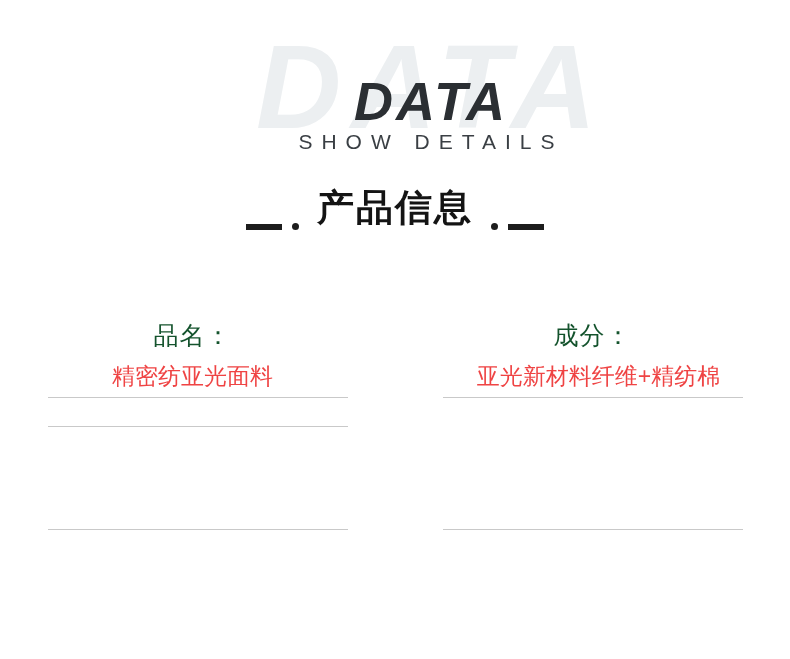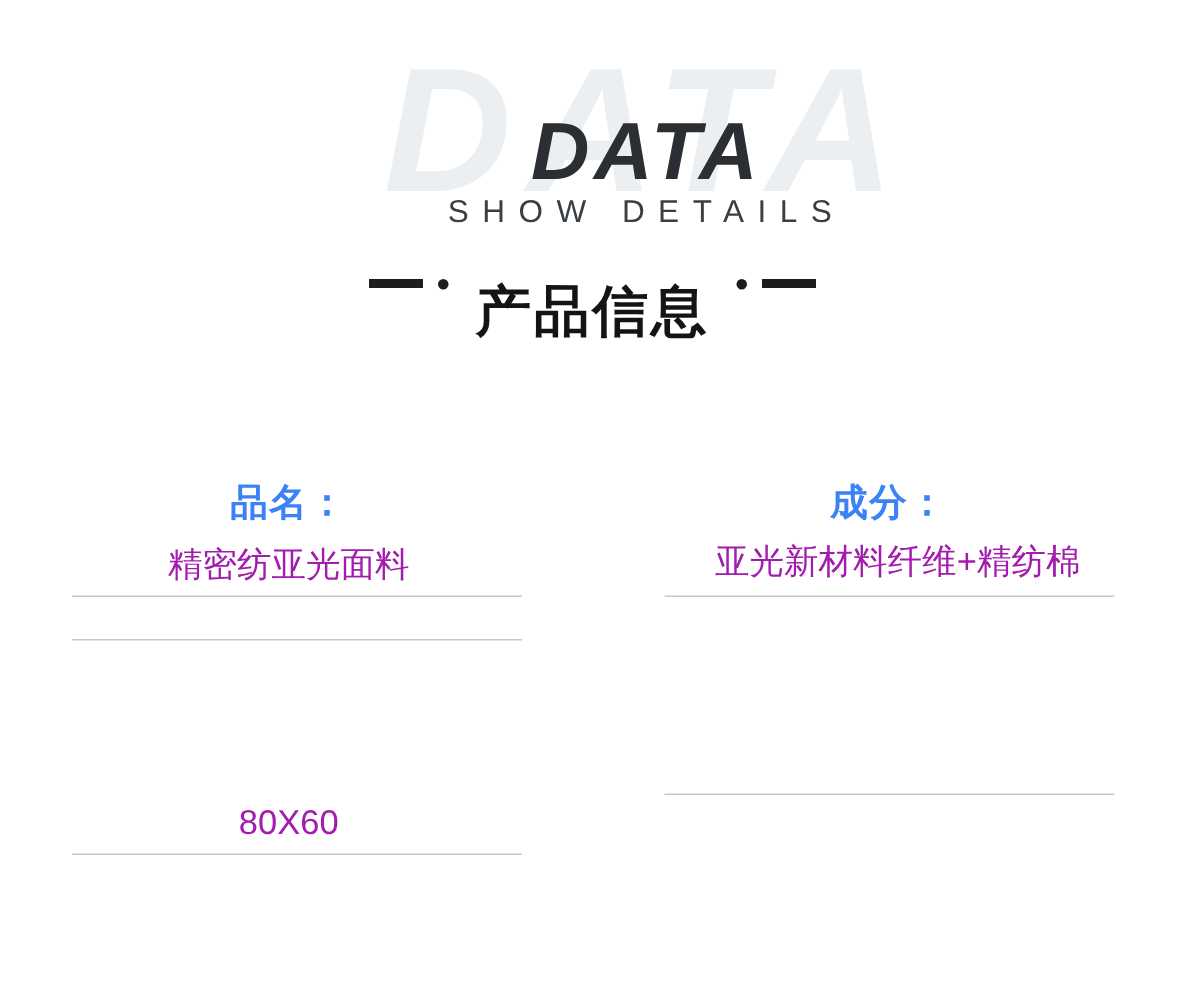--- a/index.html
+++ b/index.html
@@ -69,21 +69,21 @@
     white-space: nowrap;
   }
 
   
   .section-heading {
     position: absolute;
     top: 186px;
     left: 0;
     width: 790px;
     display: flex;
-    align-items: flex-start;
+    align-items: flex-end;
     justify-content: center;
     gap: 10px;
   }
   .dash {
     display: inline-block;
     width: 36px;
     height: 6px;
     background: #1d1d1d;
   }
   .dot {
@@ -122,47 +122,47 @@
     box-sizing: border-box;
     display: flex;
     flex-direction: column;
     align-items: center;
     justify-content: flex-start;
     padding-top: 8px;
   }
   .spec-label {
     font-size: 25px;
     line-height: 34px;
-    color: #3b82f6;
-    font-weight: bold;
+    color: #14532d;
+    font-weight: normal;
     letter-spacing: 1px;
     white-space: nowrap;
   }
   .spec-value {
     margin-top: 8px;
     font-size: 23px;
     line-height: 32px;
-    color: #a21caf;
+    color: #ef4444;
     letter-spacing: 0px;
     white-space: nowrap;
   }
   
   .spec-underline {
     margin-top: 5px;
     width: 300px;
     height: 1px;
     background: #c9c9c9;
   }
   .spec-cell.left .spec-underline { width: 300px; }
   .spec-cell.right .spec-underline { width: 300px; }
 
   .spec-cell.left .spec-label { margin-left: -10px; }
   .spec-cell.right .spec-label { margin-left: 0px; }
   .spec-cell.left .spec-value { margin-left: -10px; }
-  .spec-cell.right .spec-value { margin-left: 12px; font-family: Liberation Mono, monospace; }
+  .spec-cell.right .spec-value { margin-left: 12px; }
 </style>
 </head>
 <body>
 
 <div class="page">
 
   <div class="header">
     <div class="ghost-title">DATA</div>
     <div class="main-title">DATA</div>
     <div class="sub-title">SHOW DETAILS</div>
@@ -192,21 +192,20 @@
     </div>
 
     <div class="spec-row">
       <div class="spec-cell right">
         <div class="spec-underline"></div>
       </div>
     </div>
 
     <div class="spec-row">
       <div class="spec-cell left">
-        <div class="spec-value">80X60</div>
         <div class="spec-underline"></div>
       </div>
       <div class="spec-cell right">
         <div class="spec-underline"></div>
       </div>
     </div>
 
   </div>
 </div>
 

